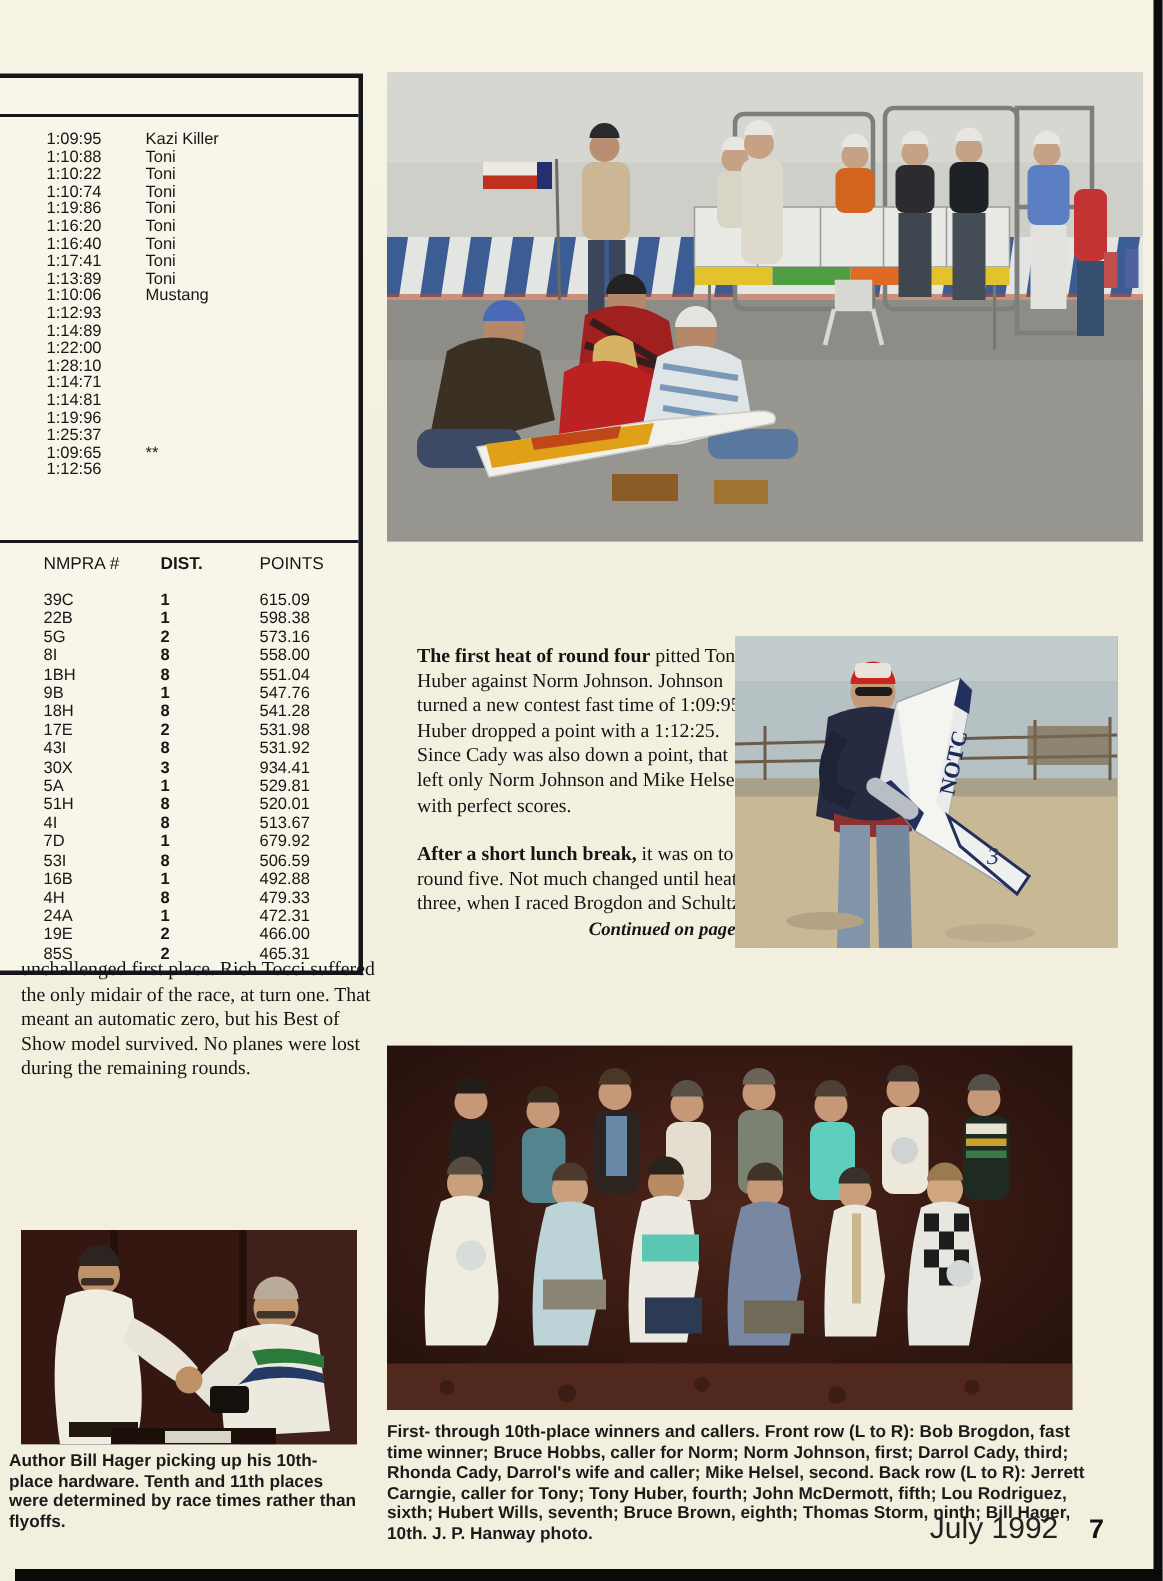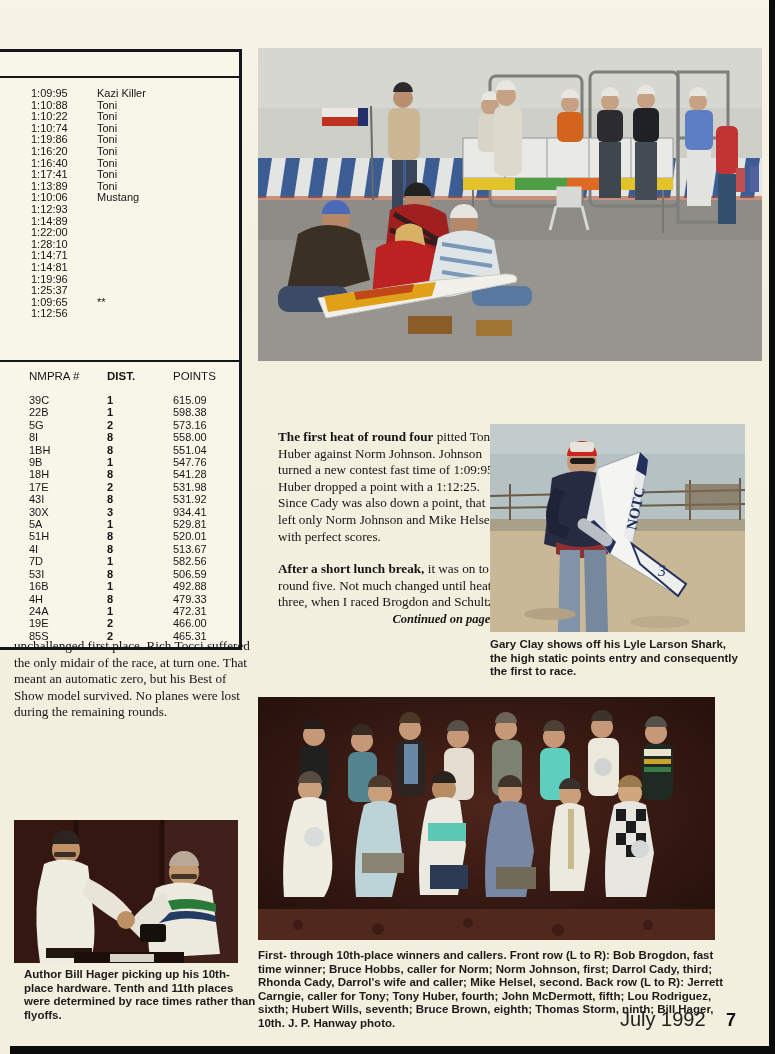--- a/index.html
+++ b/index.html
@@ -50,21 +50,21 @@
   .caption-race{position:absolute;left:258px;top:368px;width:497px;}
 
   .article{position:absolute;left:258px;top:429px;width:228px;margin-left:20px;}
 
   .photo-clay{left:490px;top:424px;width:255px;height:208px;}
   .caption-clay{position:absolute;left:490px;top:638px;width:252px;}
 
   .left-col{position:absolute;left:14px;top:638px;width:238px;}
 
   .photo-hager{left:14px;top:820px;width:224px;height:143px;}
-  .caption-hager{position:absolute;left:24px;top:968px;width:232px;}
+  .caption-hager{position:absolute;left:6px;top:968px;width:232px;}
 
   .photo-group{left:258px;top:697px;width:457px;height:243px;}
   .caption-group{position:absolute;left:258px;top:949px;width:482px;}
 
   .footer{position:absolute;left:400px;top:1008px;width:336px;text-align:right;}
   .footer .issue{font-size:20px;color:#222;}
   .footer .pagenum{font-size:18px;font-weight:bold;margin-left:16px;color:#111;}
 </style>
 </head>
 <body>
@@ -260,21 +260,21 @@
 
           <div class="st-row">
             <span class="c1">4I</span>
             <span class="c2">8</span>
             <span class="c3">513.67</span>
           </div>
 
           <div class="st-row">
             <span class="c1">7D</span>
             <span class="c2">1</span>
-            <span class="c3">582.56</span>
+            <span class="c3">679.92</span>
           </div>
 
           <div class="st-row">
             <span class="c1">53I</span>
             <span class="c2">8</span>
             <span class="c3">506.59</span>
           </div>
 
           <div class="st-row">
             <span class="c1">16B</span>
@@ -509,21 +509,20 @@
         <path d="M96 100 L120 130 L126 118 L104 96 Z" fill="#23305e"></path>
         <path d="M142 120 L150 140 L188 172 L196 160 Z" fill="none" stroke="#23305e" stroke-width="2"></path>
         <rect x="92" y="92" width="40" height="12" rx="6" transform="rotate(35 92 92)" fill="#b8bec4"></rect>
         <text transform="rotate(-78 146 78)" x="118" y="84" font-family="Liberation Serif, serif" font-size="15" font-weight="bold" fill="#1c2a5a">NOTC</text>
         <text x="168" y="152" font-family="Liberation Serif, serif" font-size="16" font-style="italic" fill="#2a3a6a">3</text>
       </g>
       <ellipse cx="60" cy="190" rx="26" ry="6" fill="#b3a284"></ellipse>
       <ellipse cx="170" cy="198" rx="30" ry="6" fill="#bcab8c"></ellipse>
     </svg>
   </div>
-  <div class="caption caption-clay">Gary Clay shows off his Lyle Larson Shark, the high static points entry and consequently the first to race.</div>
 
   <div class="left-col serif-text">
     <p>unchallenged first place. Rich Tocci suffered the only midair of the race, at turn one. That meant an automatic zero, but his Best of Show model survived. No planes were lost during the remaining rounds.</p>
   </div>
 
   <div class="photo photo-hager">
     <svg viewBox="0 0 224 143" preserveAspectRatio="none">
       <rect x="0" y="0" width="224" height="143" fill="#351712"></rect>
       <rect x="150" y="0" width="74" height="143" fill="#40201a"></rect>
       <line x1="62" y1="0" x2="62" y2="143" stroke="#241008" stroke-width="5"></line>

